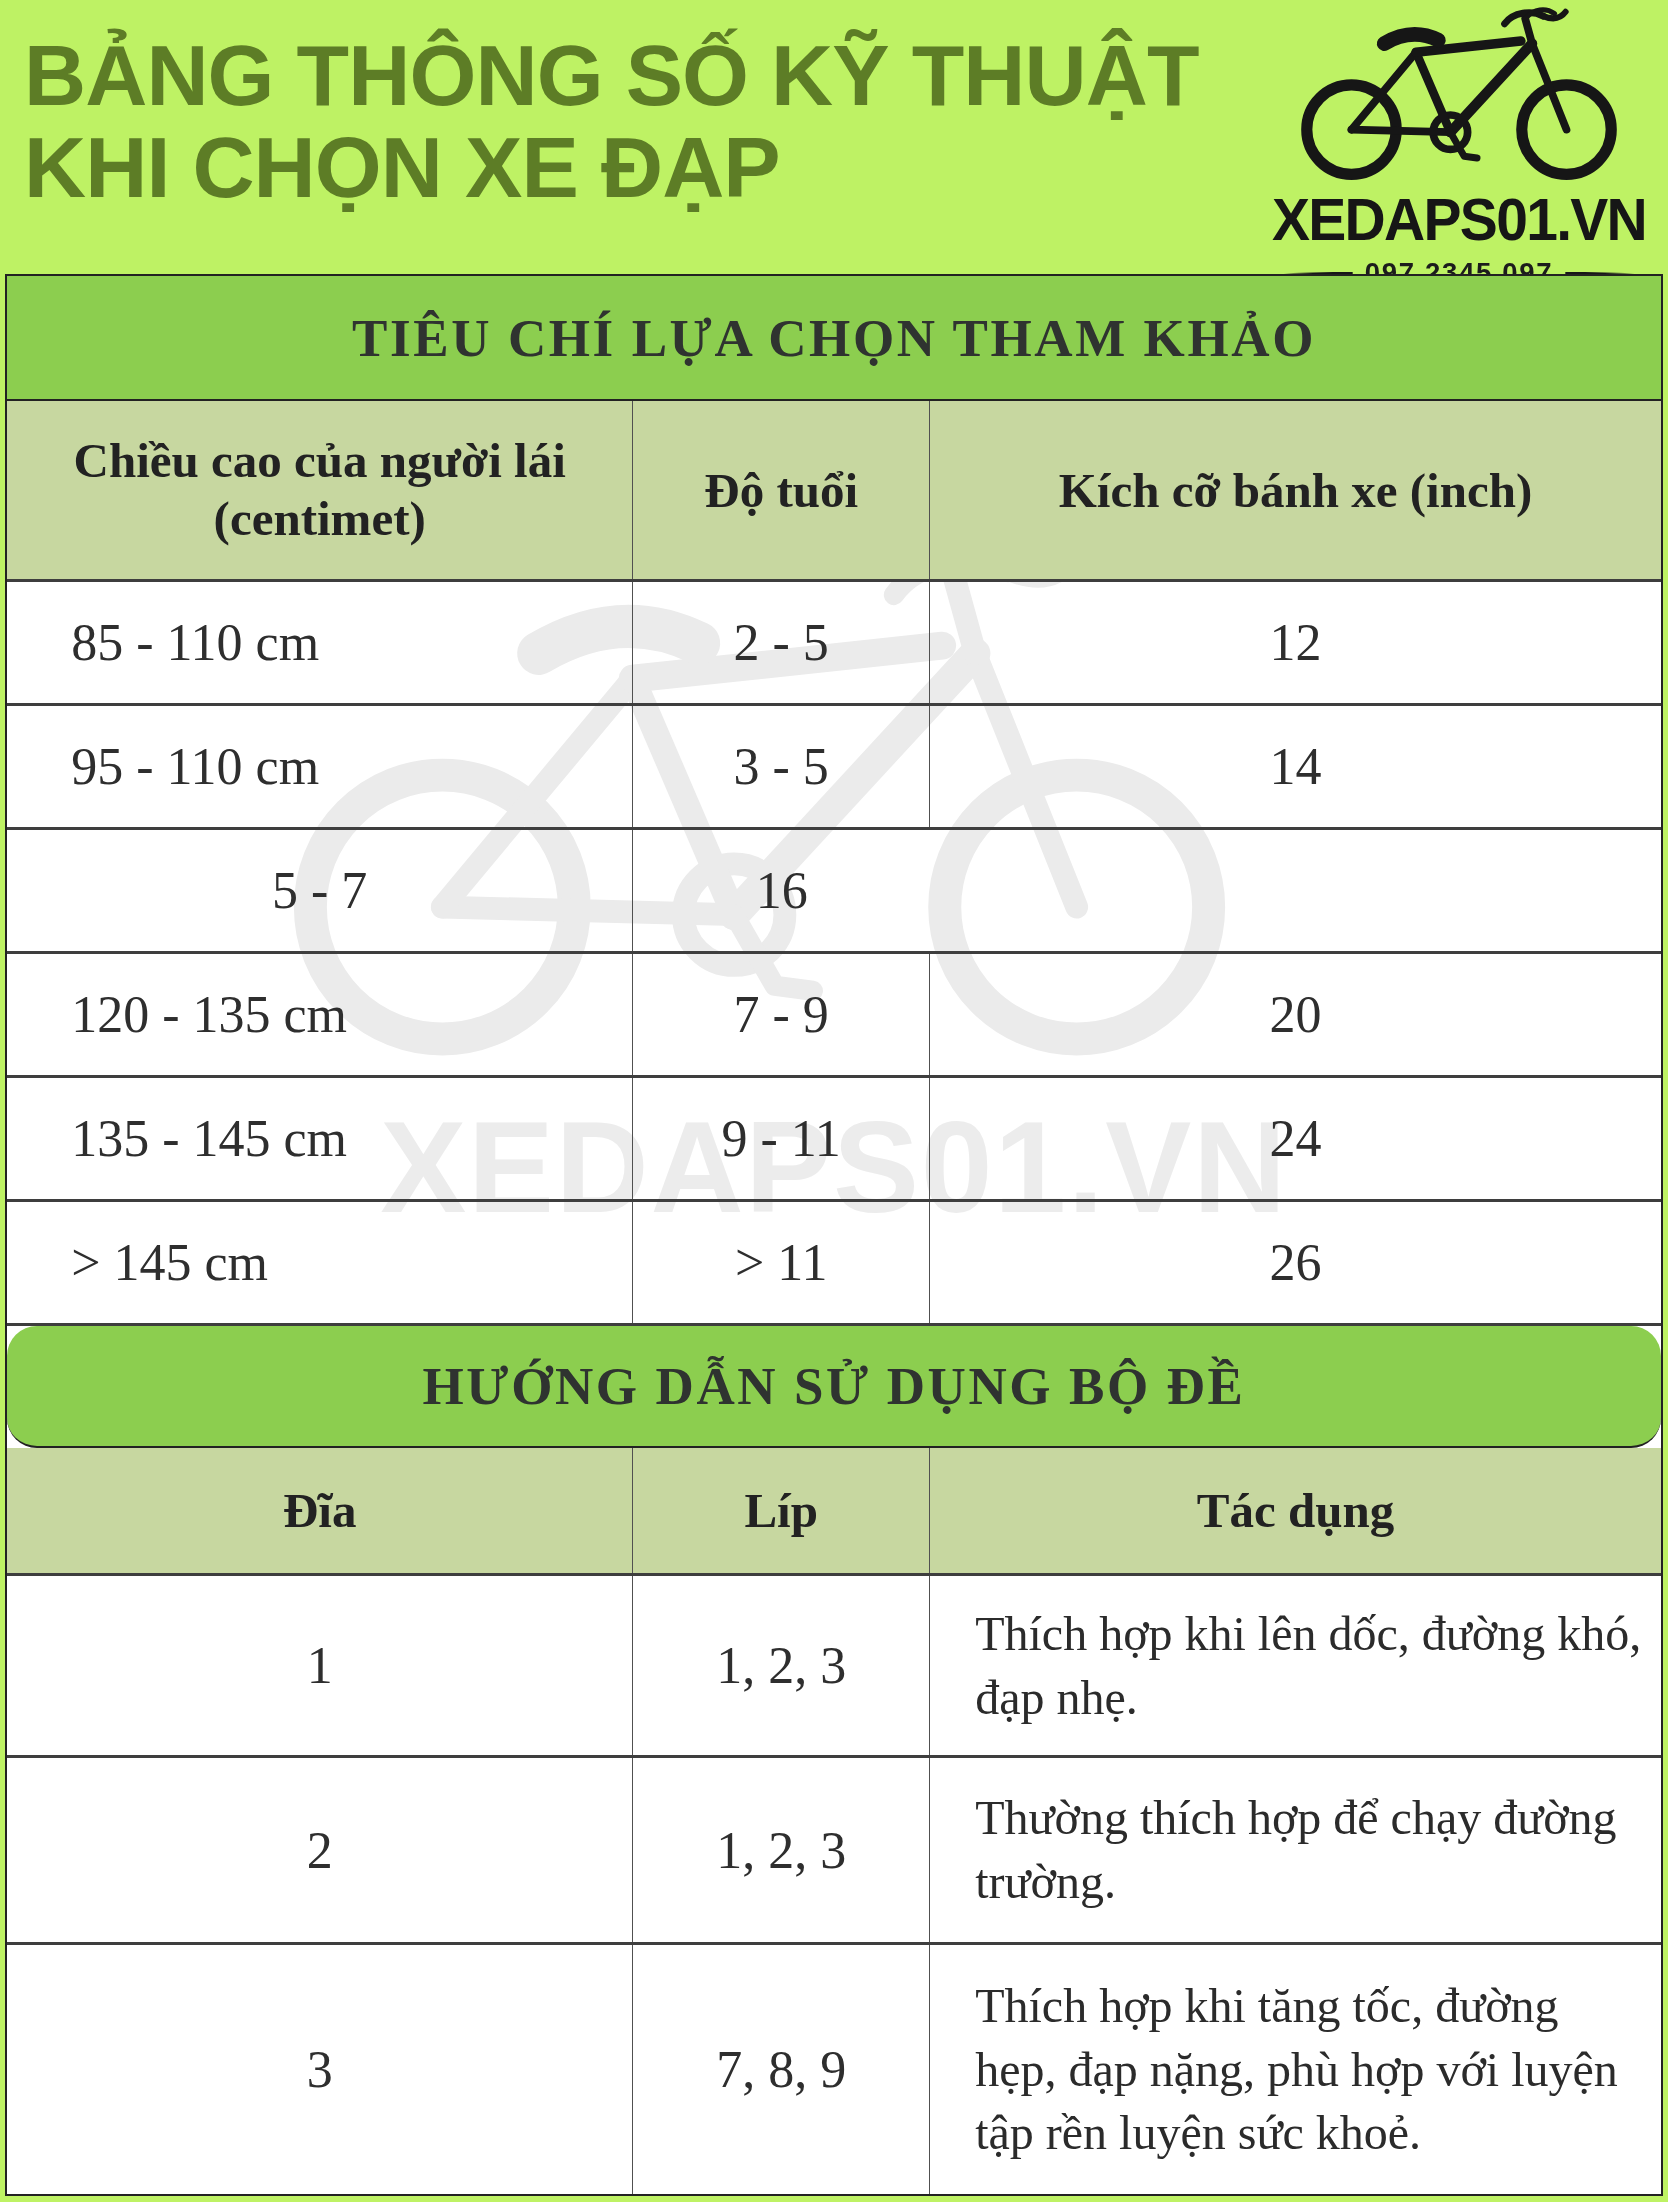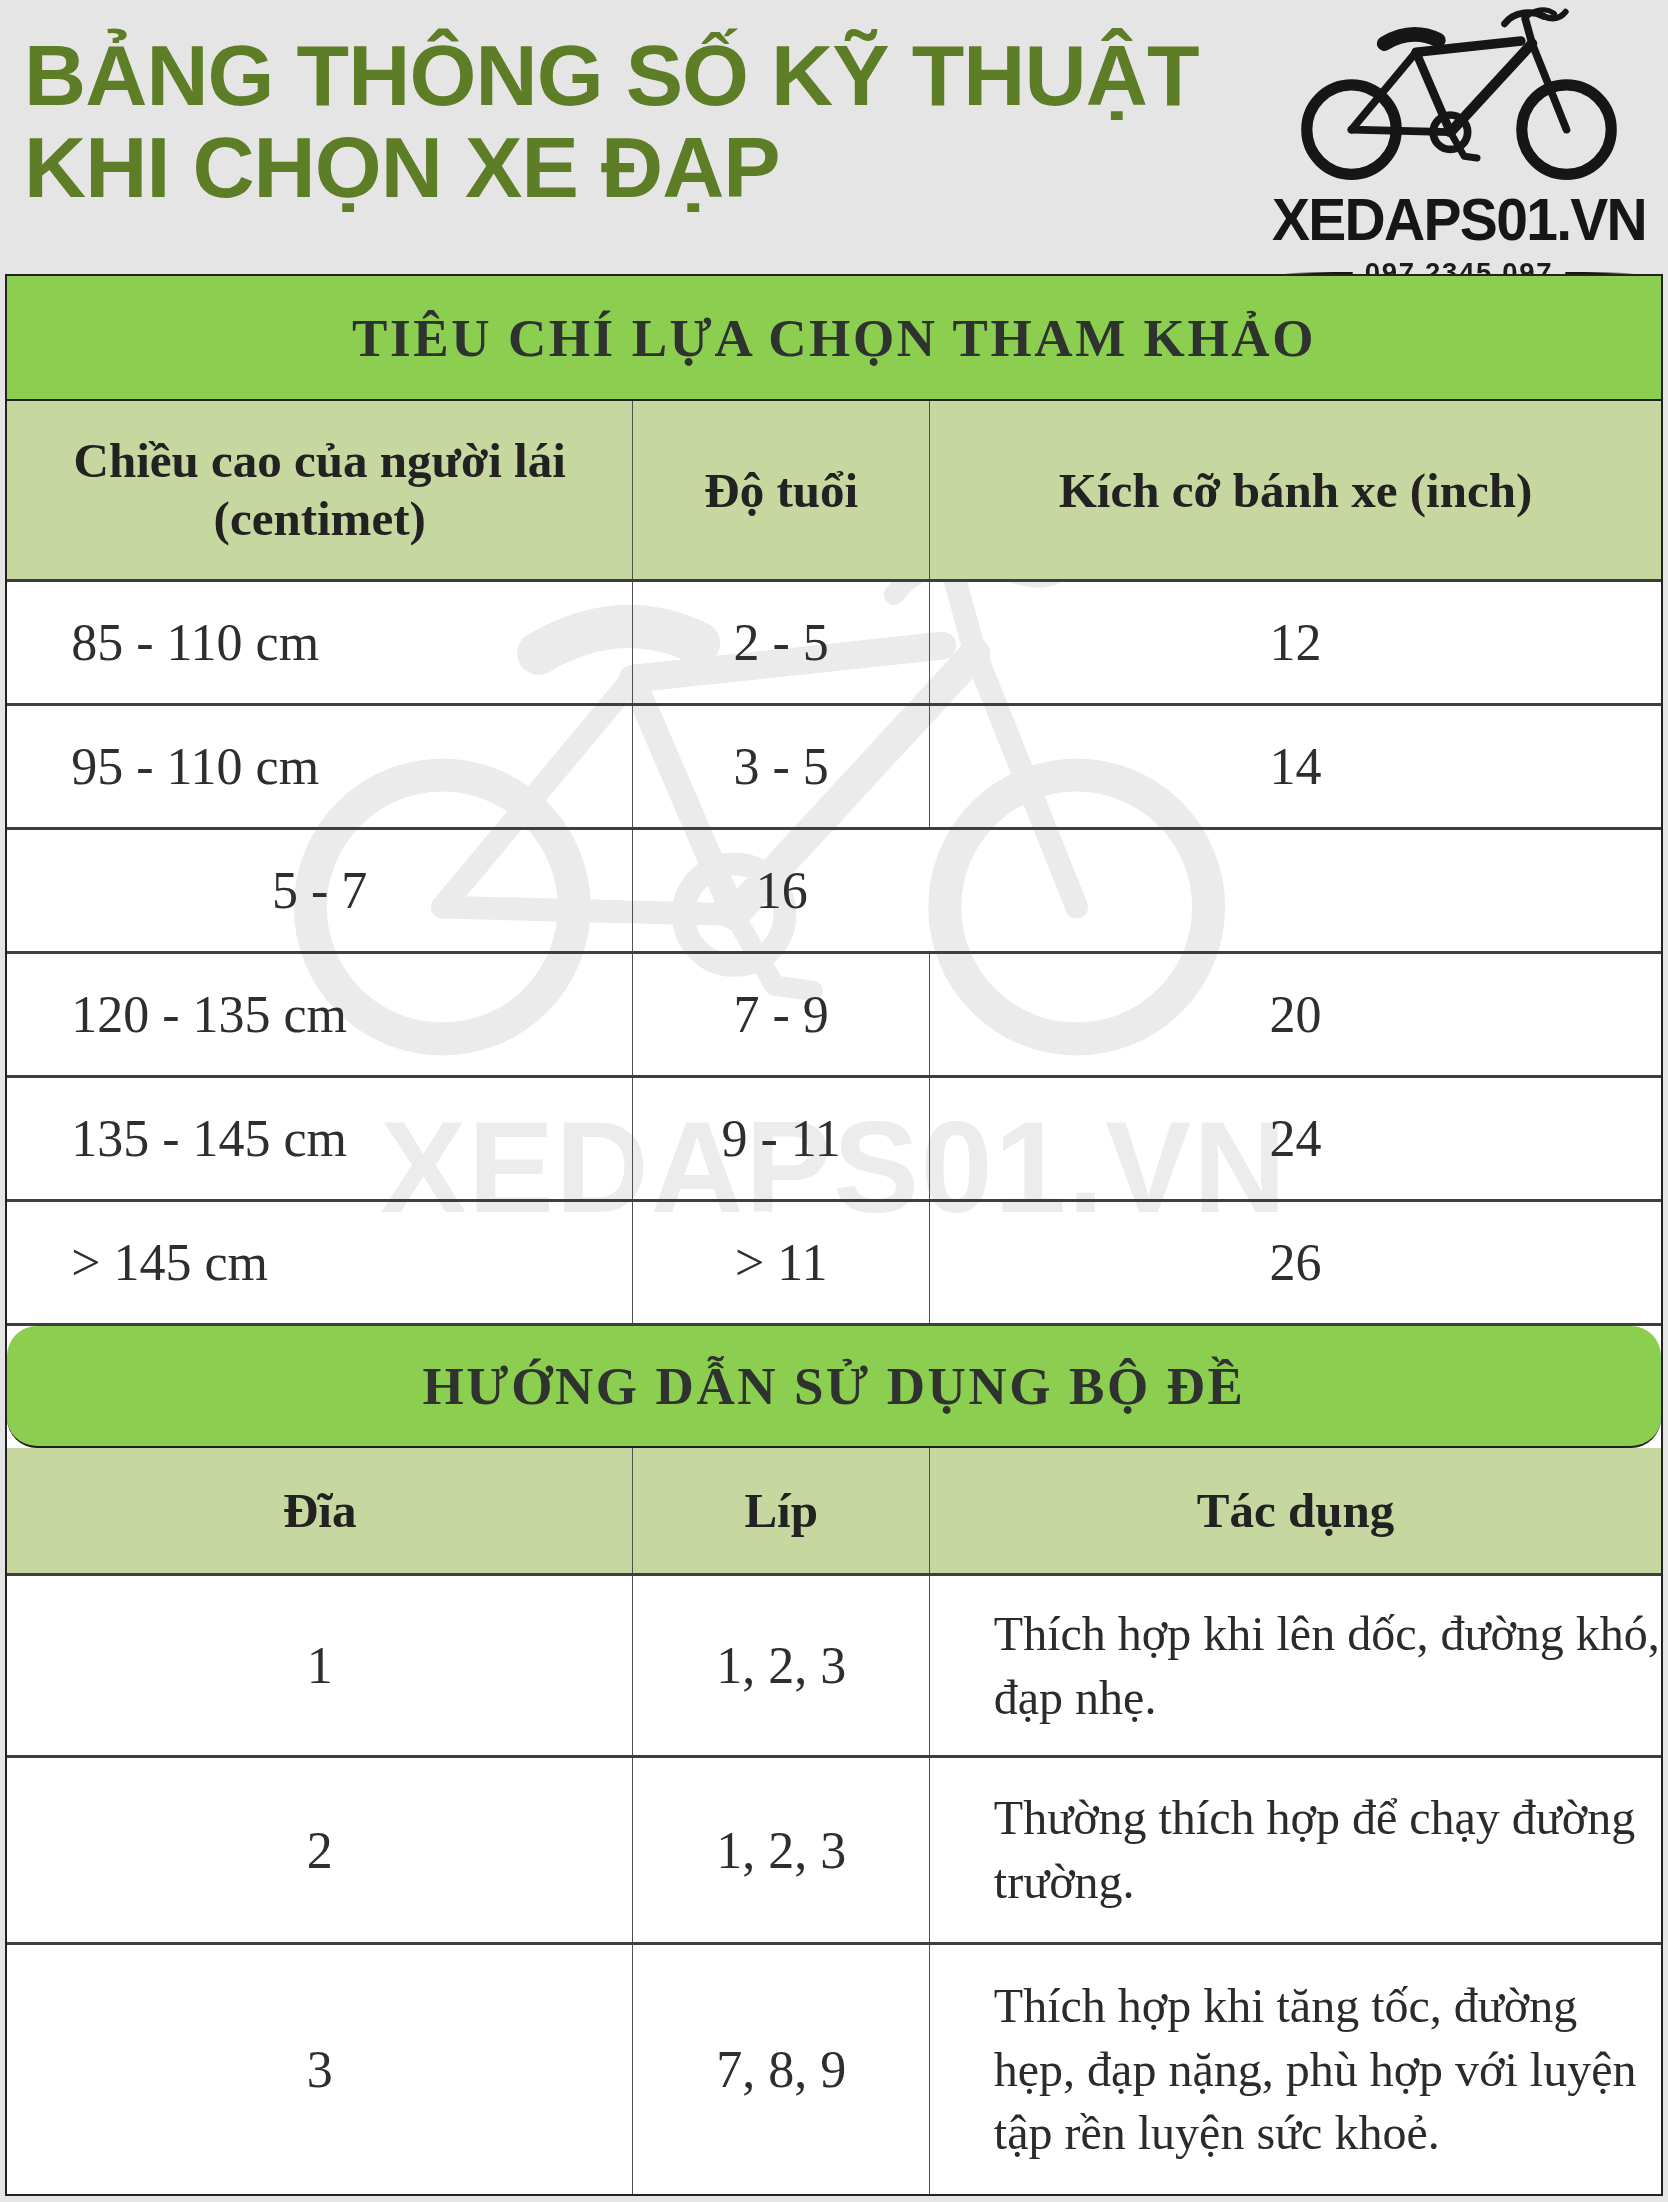--- a/index.html
+++ b/index.html
@@ -1,18 +1,18 @@
 <!DOCTYPE html>
 <html style="font-size:13.8px"><head>
 <meta charset="utf-8">
 <style>
   * { margin:0; padding:0; box-sizing:border-box; }
   html,body { background:#ffffff; }
   .canvas {
-    position:relative; width:1668px; height:2203px; background:#e5e5e5;
+    position:relative; width:1668px; height:2203px; background:#bef264;
     overflow:hidden; font-family:"Liberation Serif","DejaVu Serif",serif;
   }
 
   
   .masthead { position:absolute; left:0; top:0; width:1668px; height:274px; }
   .title {
     position:absolute; left:24px; top:29px;
     font-family:"Liberation Sans","DejaVu Sans",sans-serif;
     font-weight:700; font-size:86px; line-height:1.07;
     letter-spacing:-0.9px; color:#5d7d26; white-space:nowrap;
@@ -60,21 +60,21 @@
   }
   .cell.v { border-right:1.7px solid #505050; }
   .thead .cell { font-weight:700; font-size:49px; color:#222222; }
   .hstack { line-height:1.18; }
   .trow { position:relative; z-index:1; border-bottom:3.4px solid #3e3e3e; background:transparent; }
   .trow.t1 { height:124px; }
   .trow.ra { height:182px; }
   .trow.rb { height:187px; }
   .trow.rc { flex:1 1 auto; border-bottom:none; }
   .cell.start { justify-content:flex-start; padding-left:64px; text-align:right; }
-  .cell.effect { justify-content:flex-end; padding-left:45px; text-align:left; }
+  .cell.effect { justify-content:flex-start; padding-left:45px; text-align:left; }
   .cell.effect span {
     display:block; width:667px; font-size:48px; line-height:1.33; color:#2b2b2b;
   }
 
   
   .watermark { position:absolute; inset:0; z-index:0; pointer-events:none; }
   .wm-bike { position:absolute; left:245px; top:258px; width:1015px; height:533px; color:#ebebeb; }
   .wm-text {
     position:absolute; left:0; right:0; top:817px; text-align:center;
     font-family:"Liberation Sans","DejaVu Sans",sans-serif;

